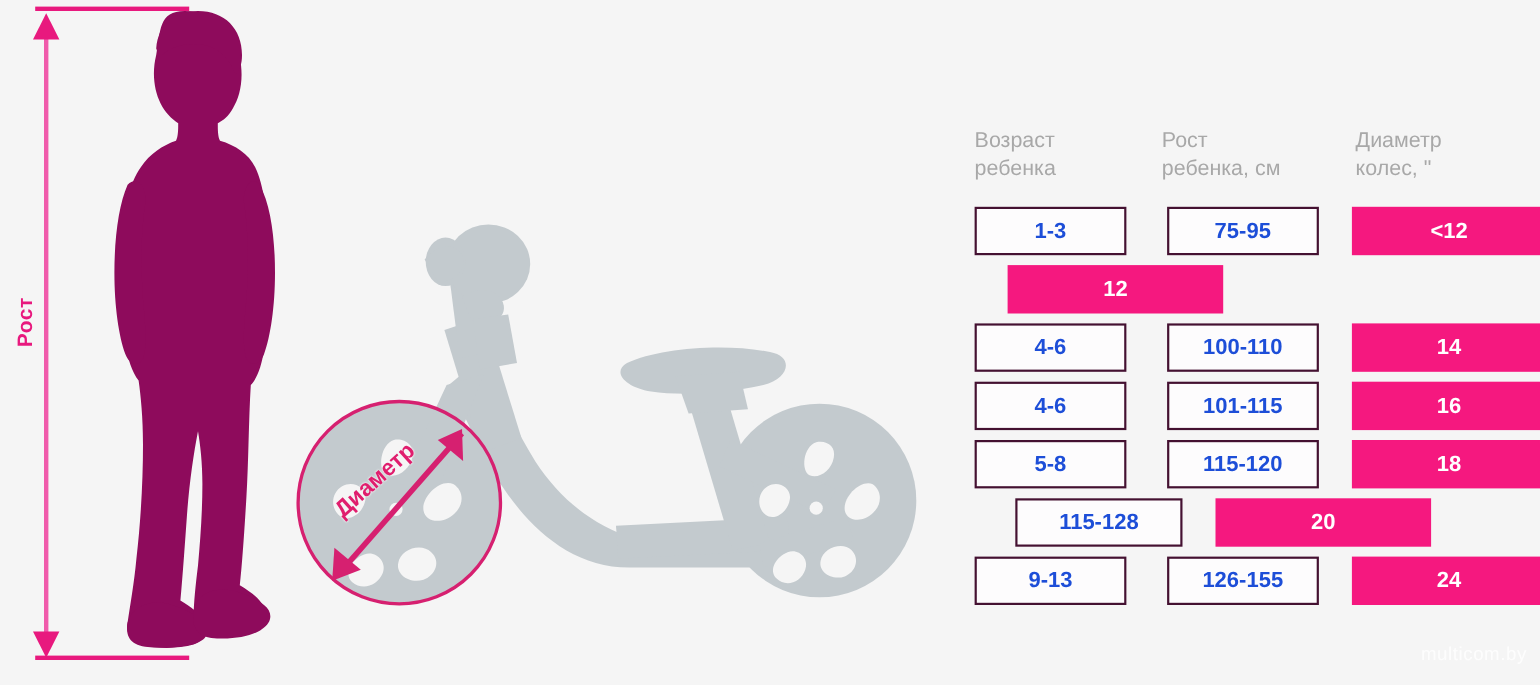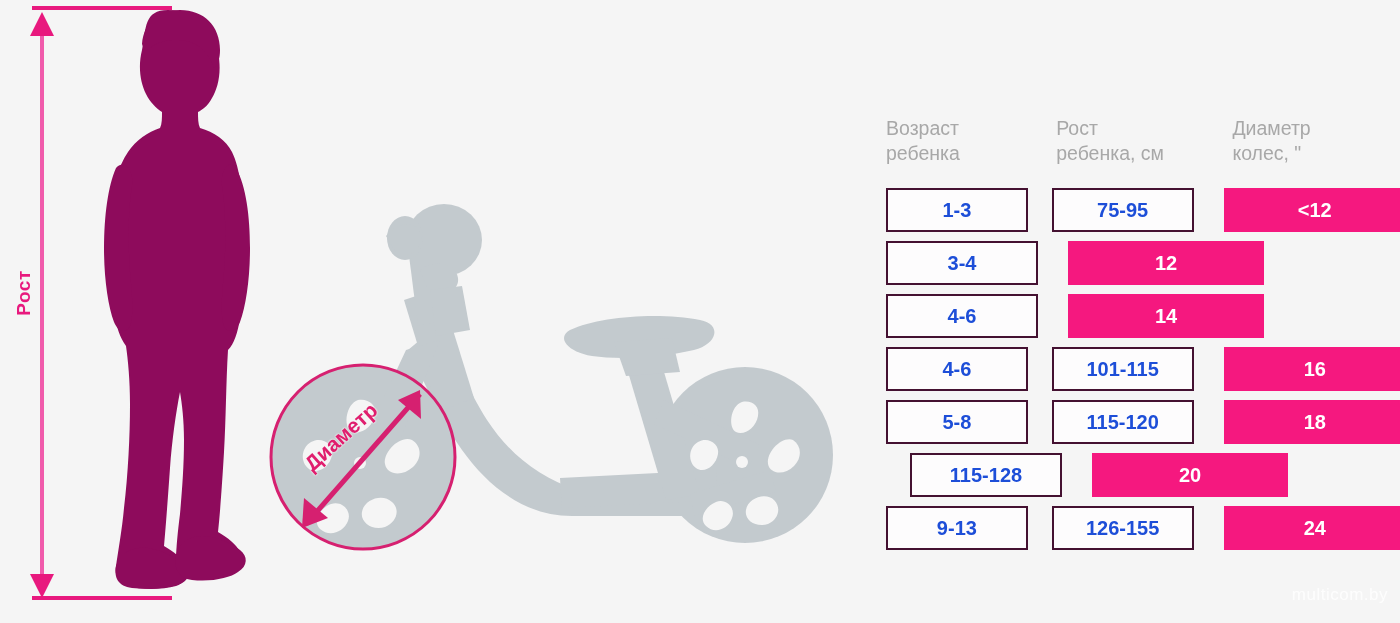--- a/index.html
+++ b/index.html
@@ -98,21 +98,21 @@
     font-size: 20px;
     font-weight: bold;
     box-sizing: border-box;
   }
   .cell-age, .cell-tall {
     width: 152px;
     border: 2px solid #441131;
     background: #fdfcfd;
     color: #1d4ed8;
   }
-  .cell-tall { margin-left: 24px; }
+  .cell-tall { margin-left: 37px; }
   .cell-dia {
     width: 196px;
     margin-left: 30px;
     background: #f5187f;
     color: #ffffff;
     border: 0;
   }
 
   
   #watermark {
@@ -304,25 +304,25 @@
       </div>
     </div>
 
     <div id="rows">
         <div class="trow">
           <div class="cell cell-age">1-3</div>
           <div class="cell cell-tall">75-95</div>
           <div class="cell cell-dia">&lt;12</div>
         </div>
         <div class="trow">
-          <div class="cell cell-age">3-4</div>
           <div class="cell cell-dia">12</div>
         </div>
         <div class="trow">
           <div class="cell cell-age">4-6</div>
+          <div class="cell cell-tall">100-110</div>
           <div class="cell cell-dia">14</div>
         </div>
         <div class="trow">
           <div class="cell cell-age">4-6</div>
           <div class="cell cell-tall">101-115</div>
           <div class="cell cell-dia">16</div>
         </div>
         <div class="trow">
           <div class="cell cell-age">5-8</div>
           <div class="cell cell-tall">115-120</div>

